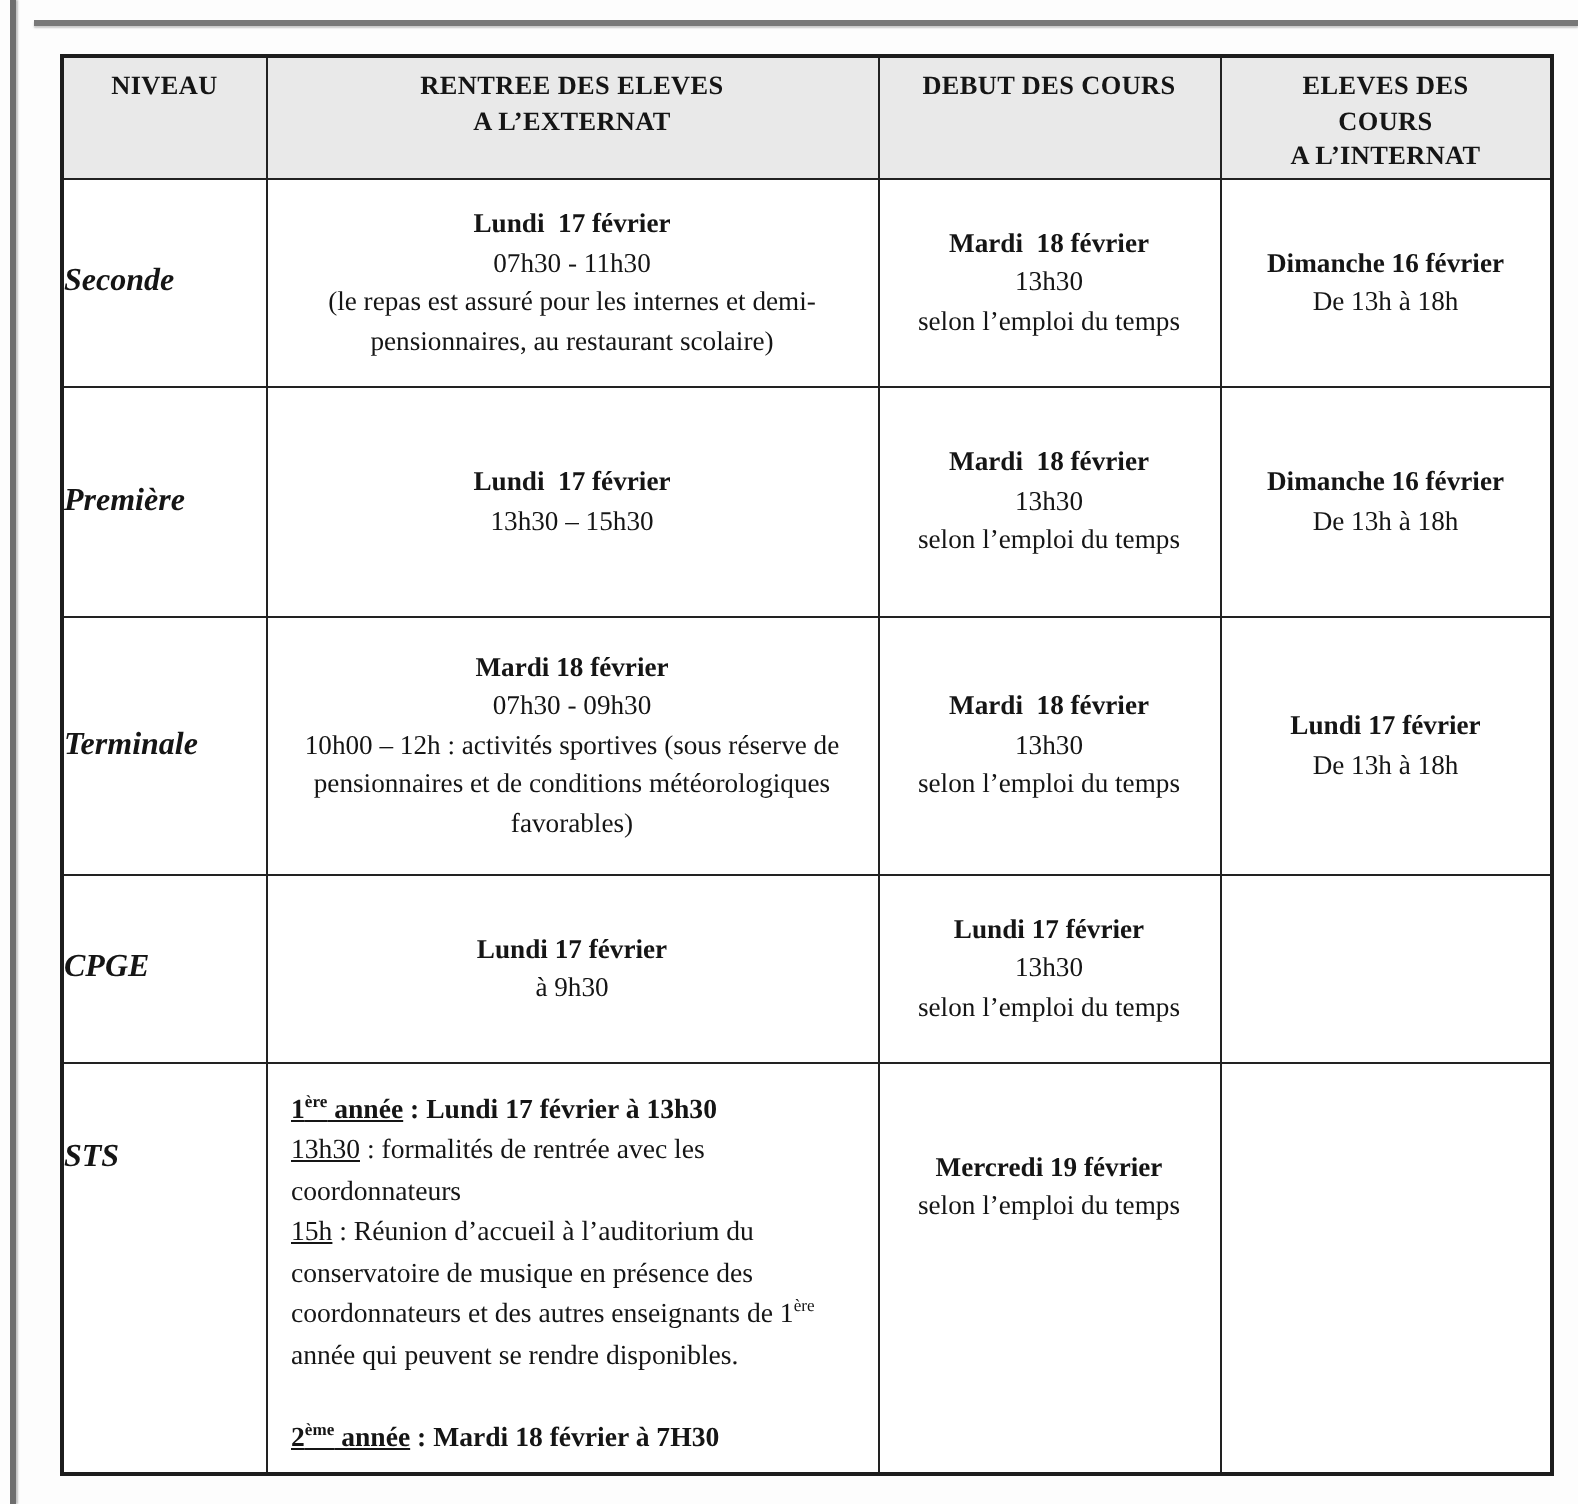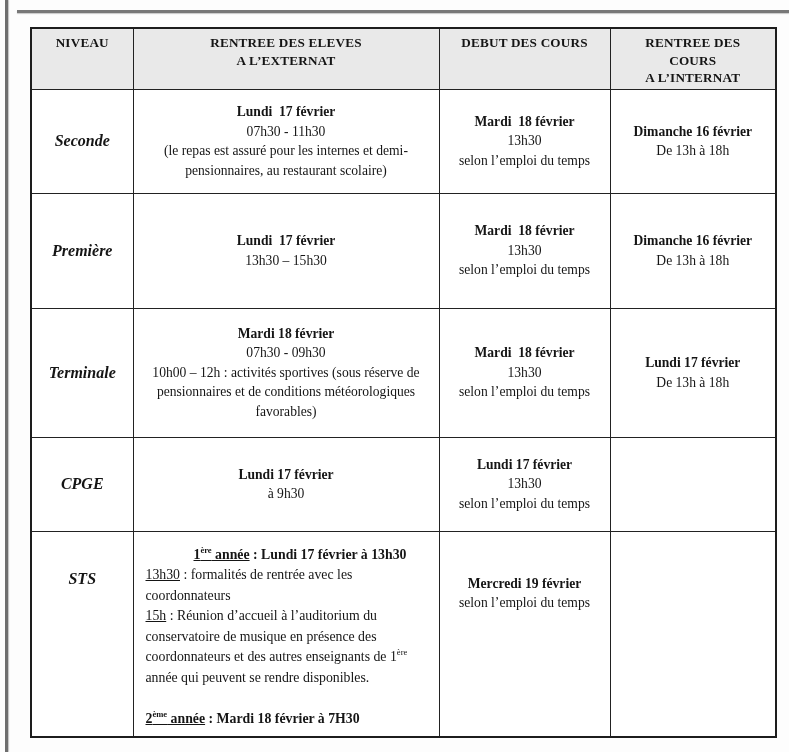--- a/index.html
+++ b/index.html
@@ -21,21 +21,21 @@
 
   .tbl th, .tbl td { border: 1.6px solid #222222; }
 
   .tbl th { background: #e9e9e9; font-weight: bold; font-size: 13.2px; line-height: 17.5px;
             vertical-align: top; text-align: center; padding-top: 5px; letter-spacing: .2px; }
   tr.hdr  { height: 61px; }
   tr.r1 { height: 104px; } tr.r2 { height: 115px; } tr.r3 { height: 129px; }
   tr.r4 { height: 94px; }  tr.r5 { height: 203px; }
 
   td.level { font-weight: bold; font-style: italic; font-size: 16px;
-             text-align: center; vertical-align: middle; background: #fff; }
+             text-align: left; vertical-align: middle; background: #fff; }
   td.cell  { text-align: center; vertical-align: middle; font-size: 13.6px;
              line-height: 19.5px; padding: 3px 7px; background: #fff; }
   .t { font-weight: bold; white-space: pre-wrap; }
 
   
   td.sts-level { vertical-align: top; padding-top: 38px; }
   td.sts-cours { vertical-align: top; padding-top: 42px; margin-left: 35px; }
   td.sts-cell  { text-align: left; vertical-align: top; font-size: 13.8px;
                  line-height: 20.5px; padding: 13px 8px 6px 12px; background: #fff; }
   .sts-par.gap { margin-top: 21px; }
@@ -62,21 +62,21 @@
         <div>NIVEAU</div>
       </th>
       <th>
         <div>RENTREE DES ELEVES</div>
         <div>A L’EXTERNAT</div>
       </th>
       <th>
         <div>DEBUT DES COURS</div>
       </th>
       <th>
-        <div>RENTREE DES</div>
+        <div>ELEVES DES</div>
         <div>COURS</div>
         <div>A L’INTERNAT</div>
       </th>
     </tr>
 
     <tr class="r1">
       <td class="level">Seconde</td>
       <td class="cell">
         <div class="t">Lundi  17 février</div>
         <div>07h30 - 11h30</div>
@@ -138,21 +138,21 @@
         <div class="t">Lundi 17 février</div>
         <div>13h30</div>
         <div>selon l’emploi du temps</div>
       </td>
       <td class="cell"></td>
     </tr>
 
     <tr class="r5">
       <td class="level sts-level">STS</td>
       <td class="sts-cell">
-            <div class="sts-par"><span style="font-weight: bold; text-decoration: underline; margin-left: 48px;"><span>1</span><sup>ère</sup><span> année</span></span><span style="font-weight: bold;"> : Lundi 17 février à 13h30</span></div>
+            <div class="sts-par"><span style="font-weight: bold; text-decoration: underline;"><span>1</span><sup>ère</sup><span> année</span></span><span style="font-weight: bold;"> : Lundi 17 février à 13h30</span></div>
             <div class="sts-par"><span style="text-decoration: underline;">13h30</span><span> : formalités de rentrée avec les coordonnateurs</span></div>
             <div class="sts-par"><span style="text-decoration: underline;">15h</span><span><span> : Réunion d’accueil à l’auditorium du conservatoire de musique en présence des coordonnateurs et des autres enseignants de 1</span><sup>ère</sup><span> année qui peuvent se rendre disponibles.</span></span></div>
             <div class="sts-par gap"><span style="font-weight: bold; text-decoration: underline;"><span>2</span><sup>ème</sup><span> année</span></span><span style="font-weight: bold;"> : Mardi 18 février à 7H30</span></div>
           </td>
       <td class="cell sts-cours">
         <div class="t">Mercredi 19 février</div>
         <div>selon l’emploi du temps</div>
       </td>
       <td class="cell"></td>
     </tr>

